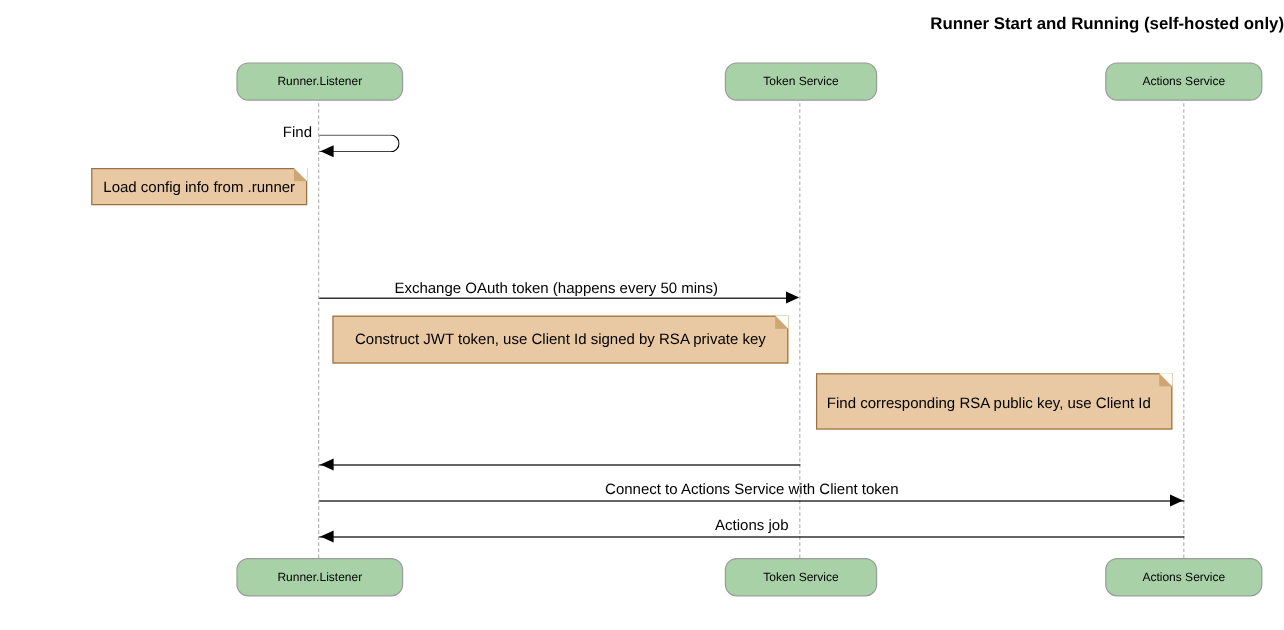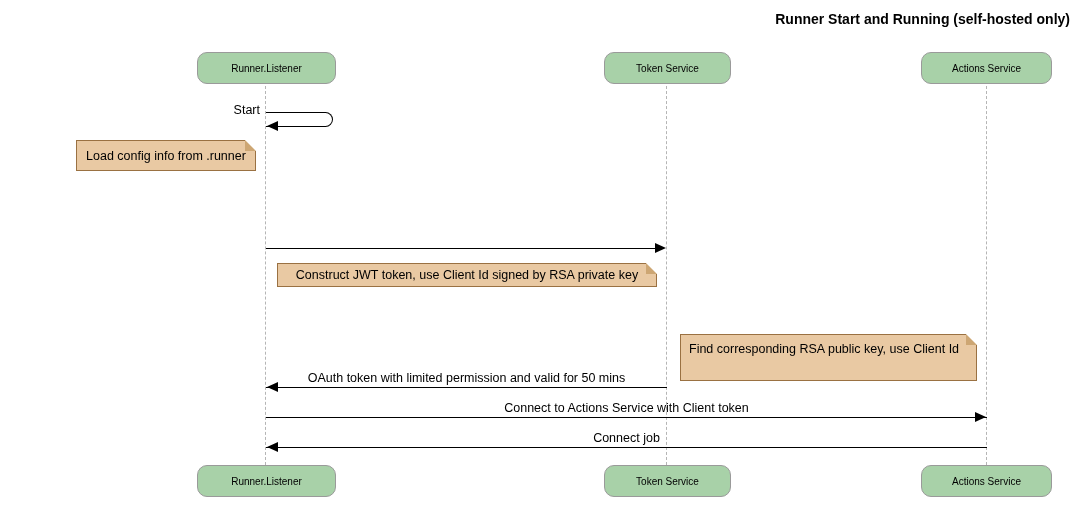--- a/index.html
+++ b/index.html
@@ -50,23 +50,23 @@
   #m4-line{left:266px;top:447px;width:721px}
   #m4-arrow{left:267px;top:442px}
   .note{position:absolute;background:var(--note-fill);border:1px solid var(--note-border);
     box-sizing:border-box;font-size:12.5px;display:flex;align-items:center;
     justify-content:center;white-space:nowrap;}
   .note::before{content:"";position:absolute;top:-1px;right:-1px;width:0;height:0;
     border-style:solid;border-width:0 11px 11px 0;
     border-color:transparent var(--background) var(--note-fold) transparent;}
   #note-0{left:76px;top:140px;width:180px;height:31px}
   #note-1{left:9px;top:187px;width:247px;height:31px}
-  #note-2{left:277px;top:263px;width:380px;height:24px}
+  #note-2{left:277px;top:263px;width:380px;height:40px}
   #note-3{left:680px;top:311px;width:297px;height:47px;display:block;
-    padding:6px 8px;line-height:16px;text-align:left;margin-top:23px;}
+    padding:16px 8px;line-height:16px;text-align:left;}
 </style>
 </head>
 <body>
 
 <div class="diagram">
   <div class="title">Runner Start and Running (self-hosted only)</div>
 
   <div class="lifeline" id="ll-0"></div>
   <div class="lifeline" id="ll-1"></div>
   <div class="lifeline" id="ll-2"></div>
@@ -74,46 +74,46 @@
   <div class="actor" id="actor-t0">
     <span>Runner.Listener</span>
   </div>
   <div class="actor" id="actor-t1">
     <span>Token Service</span>
   </div>
   <div class="actor" id="actor-t2">
     <span>Actions Service</span>
   </div>
 
-  <div class="msg-label" id="self-label">Start</div>
+  <div class="msg-label" id="self-label">Find</div>
   <div id="self-loop"></div>
   <div class="arrow left" id="self-arrow"></div>
 
   <div class="note" id="note-0">
     <span>Load config info from .runner</span>
   </div>
   <div class="note" id="note-2">
     <span>Construct JWT token, use Client Id signed by RSA private key</span>
   </div>
   <div class="note" id="note-3">
     <div>Find corresponding RSA public key, use Client Id</div>
   </div>
 
+  <div class="msg-label" id="m1-label">Exchange OAuth token (happens every 50 mins)</div>
   <div class="msg-line" id="m1-line"></div>
   <div class="arrow right" id="m1-arrow"></div>
 
-  <div class="msg-label" id="m2-label">OAuth token with limited permission and valid for 50 mins</div>
   <div class="msg-line" id="m2-line"></div>
   <div class="arrow left" id="m2-arrow"></div>
 
   <div class="msg-label" id="m3-label">Connect to Actions Service with Client token</div>
   <div class="msg-line" id="m3-line"></div>
   <div class="arrow right" id="m3-arrow"></div>
 
-  <div class="msg-label" id="m4-label">Connect job</div>
+  <div class="msg-label" id="m4-label">Actions job</div>
   <div class="msg-line" id="m4-line"></div>
   <div class="arrow left" id="m4-arrow"></div>
 
   <div class="actor" id="actor-b0">
     <span>Runner.Listener</span>
   </div>
   <div class="actor" id="actor-b1">
     <span>Token Service</span>
   </div>
   <div class="actor" id="actor-b2">

